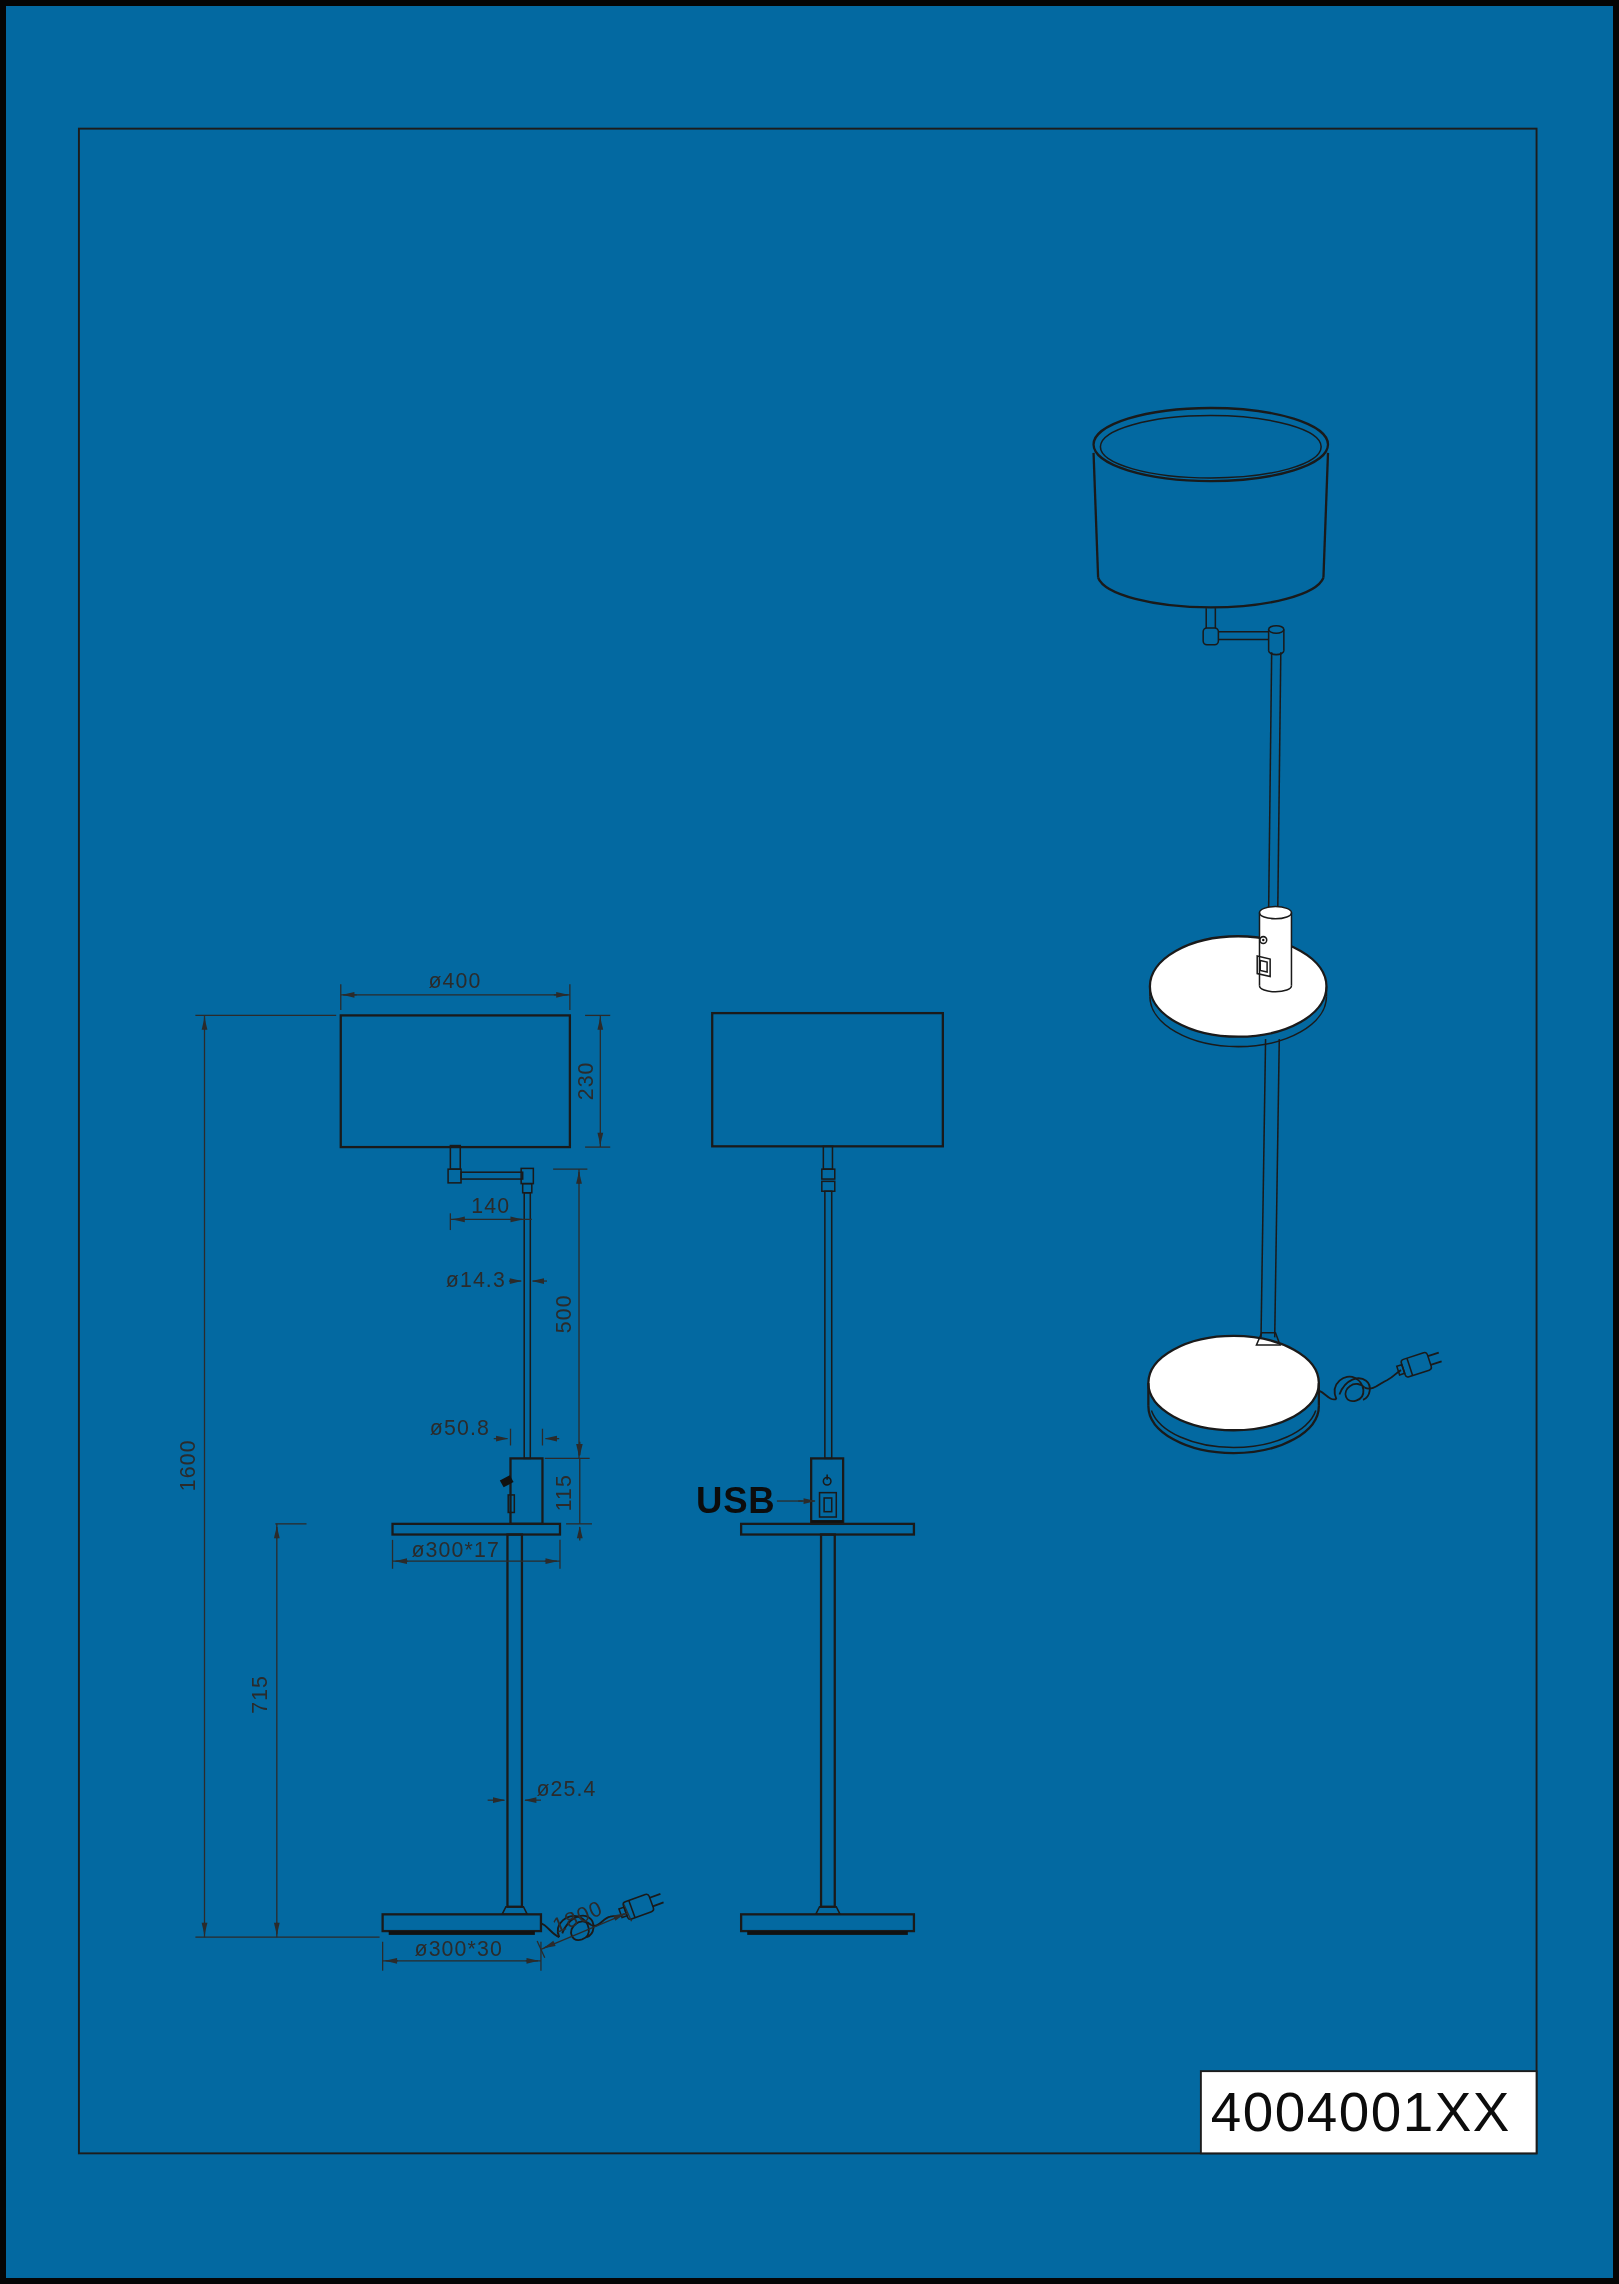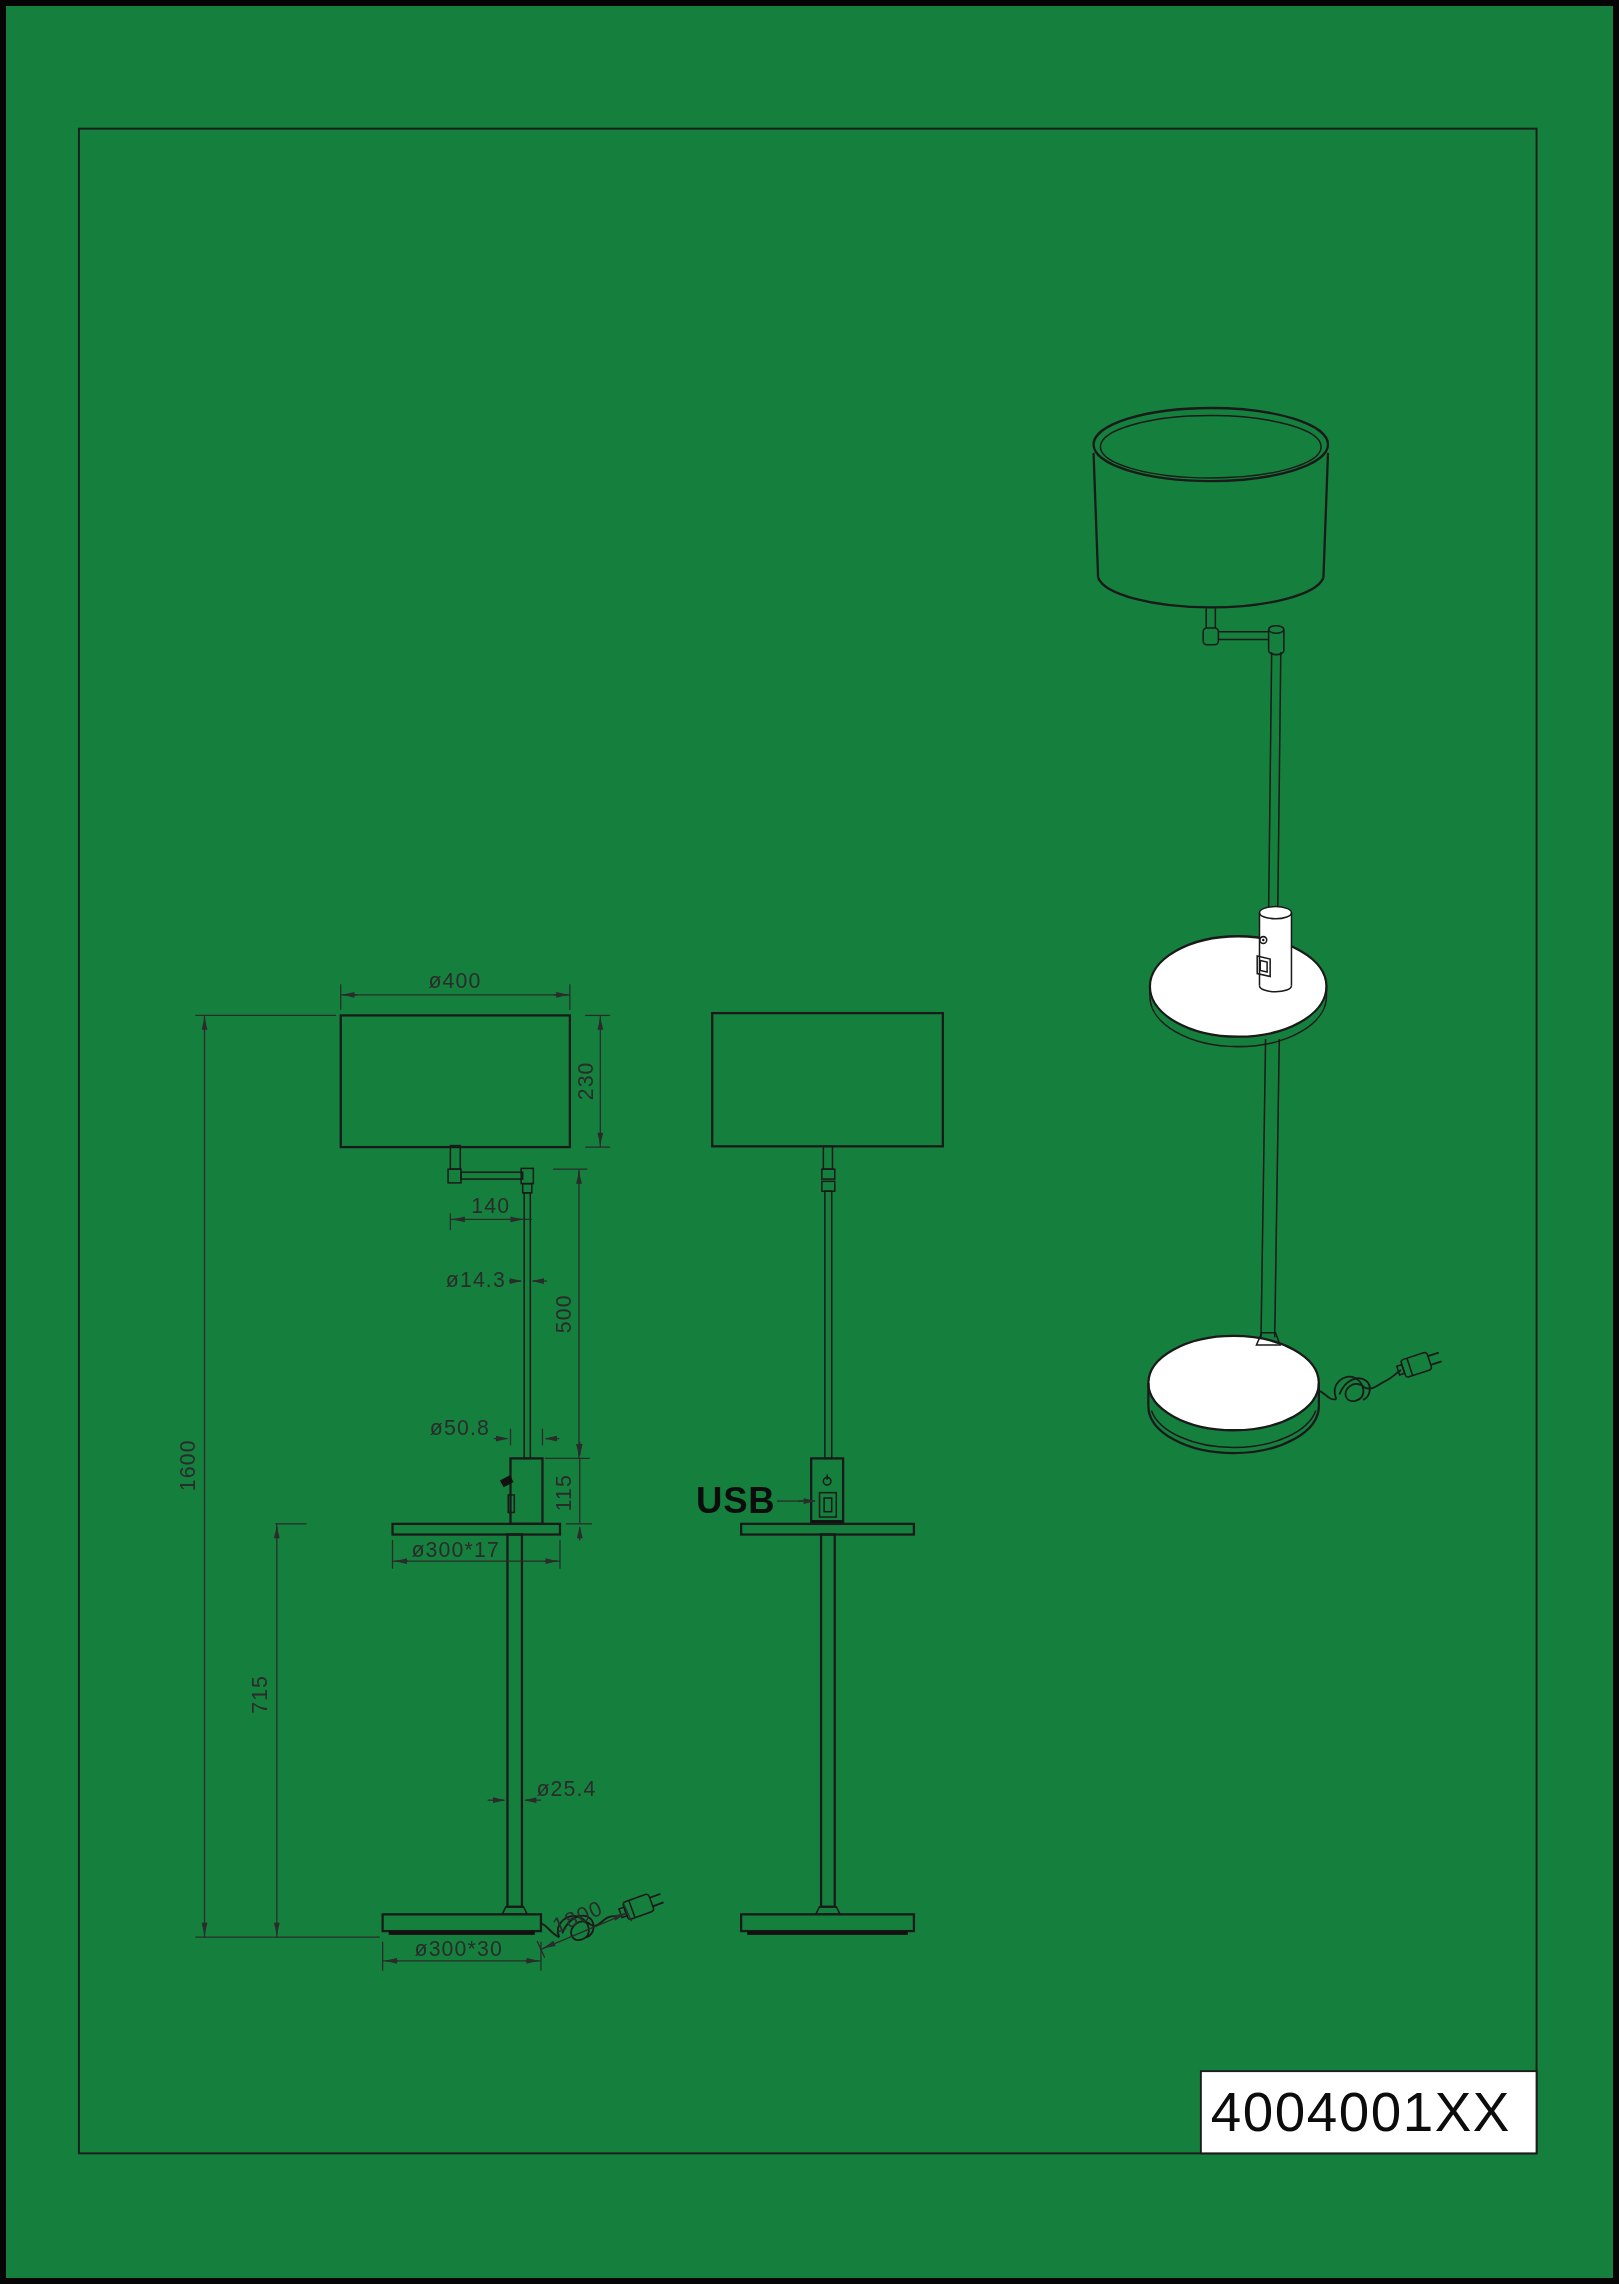--- a/index.html
+++ b/index.html
@@ -1,19 +1,19 @@
 <!DOCTYPE html>
 <html style="font-size:12px"><head>
 <meta charset="utf-8">
 <style>
   html,body{margin:0;padding:0;background:#e8e8e8;}
   .page{
     position:relative;
     width:1619px;height:2284px;
-    background:#15803d;
+    background:#0369a1;
     border:6.9px solid #050505;
     box-sizing:border-box;
     font-family:"Liberation Sans", sans-serif;
     overflow:hidden;
   }
   svg{position:absolute;left:-6.9px;top:-6.9px;}
   .outline{fill:none;stroke:#1a1a1a;stroke-width:3;}
   .outline-thin{fill:none;stroke:#1a1a1a;stroke-width:2;}
   .whitefill{fill:#ffffff;stroke:#1a1a1a;stroke-width:3;}
   .whitefill-thin{fill:#ffffff;stroke:#1a1a1a;stroke-width:2;}

